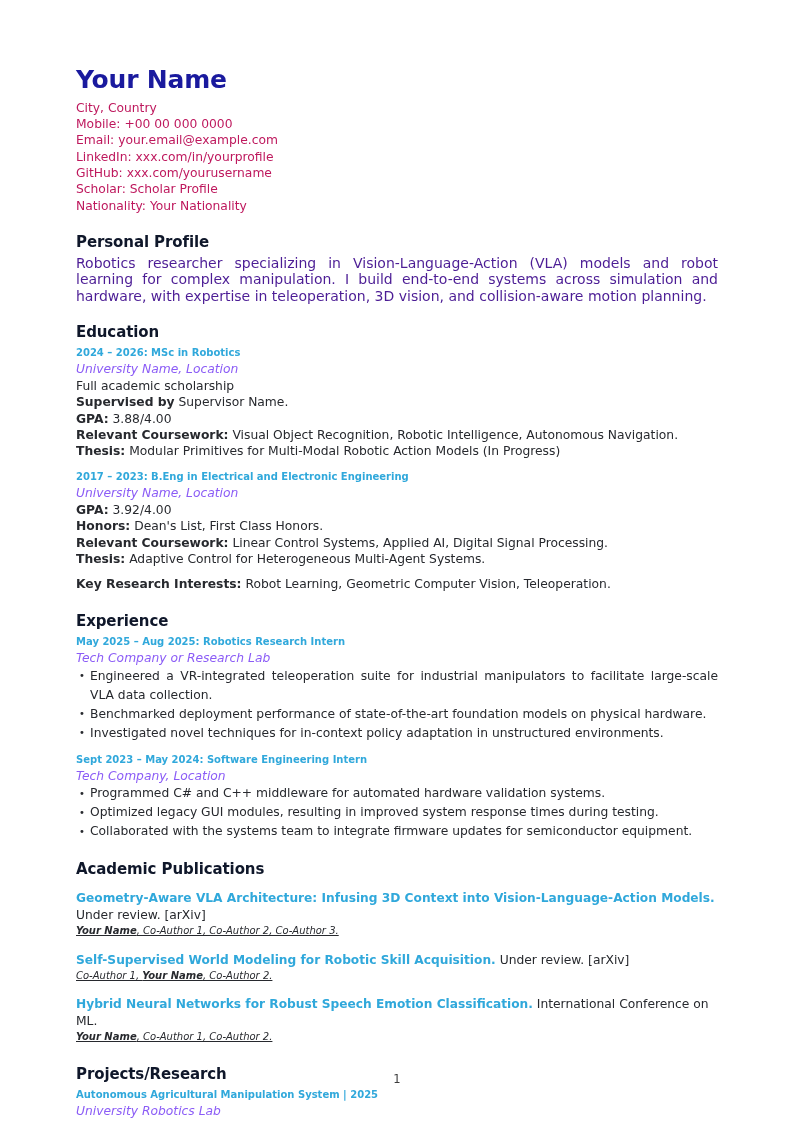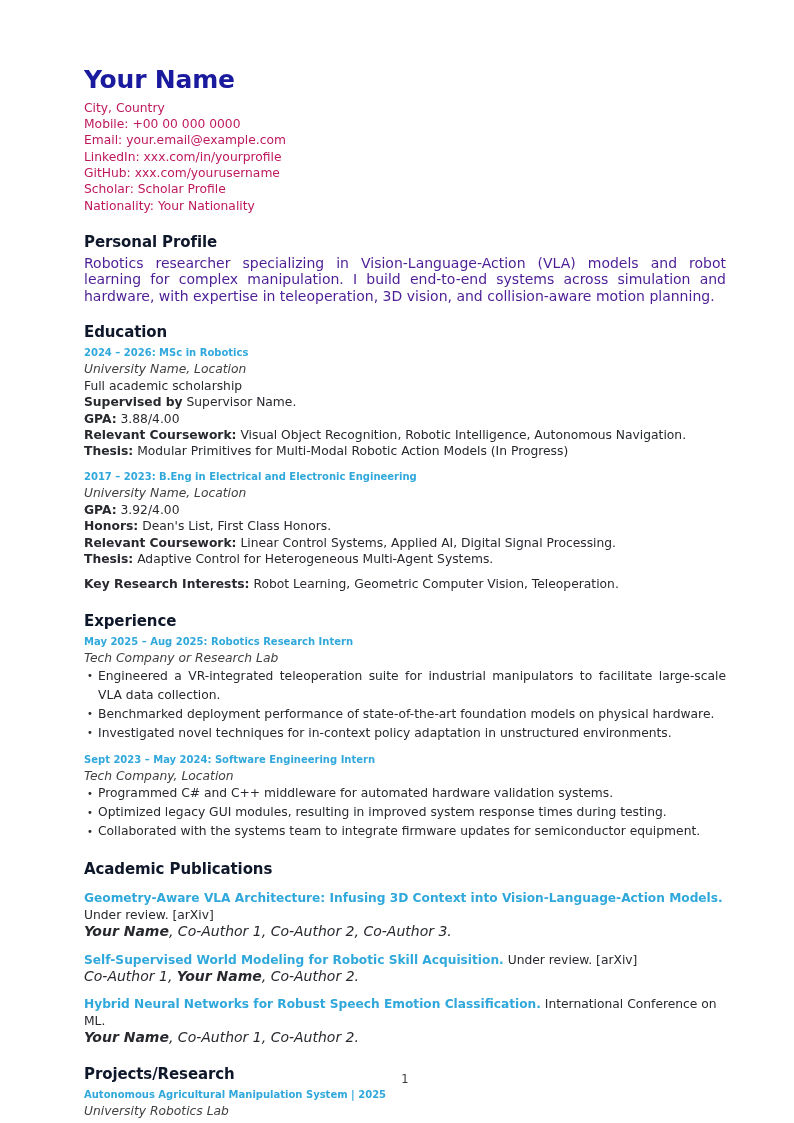--- a/index.html
+++ b/index.html
@@ -10,21 +10,21 @@
   body {
     width: 794px;
     height: 1123px;
     font-family: "DejaVu Sans", sans-serif;
     color: #27292e;
     position: relative;
     overflow: hidden;
   }
   .page {
     position: absolute;
-    left: 8px; top: 0;
+    left: 0; top: 0;
     width: 644px;
     height: 1123px;
     background: #fff;
   }
   .content {
     position: absolute;
     left: 76px;
     top: 66px;
     width: 642px;
   }
@@ -66,21 +66,21 @@
   .entry-title {
     font-size: 10px;
     font-weight: bold;
     color: #30a8db;
     line-height: 16.4px;
   }
   .entry-sub {
     font-size: 12.3px;
     font-style: italic;
     line-height: 16.4px;
-    color: #404040;
+    color: #8b5cf6;
   }
   .detail {
     font-size: 12.3px;
     line-height: 16.4px;
     color: #27292e;
   }
   .detail b { font-weight: bold; }
 
   .bullets {
     list-style: none;
@@ -112,24 +112,25 @@
     font-weight: bold;
     color: #30a8db;
     line-height: 16.4px;
   }
   .pub-venue {
     font-size: 12.3px;
     font-weight: normal;
     color: #27292e;
   }
   .pub-authors {
-    font-size: 14px;
+    font-size: 10px;
     font-style: italic;
     line-height: 16.4px;
     color: #27292e;
+    text-decoration: underline;
   }
   .pub-authors b { font-weight: bold; font-style: italic; }
 
   .spacer-key { margin-top: 9px; }
 
   
   .page-number {
     position: absolute;
     left: 0;
     top: 1072px;

